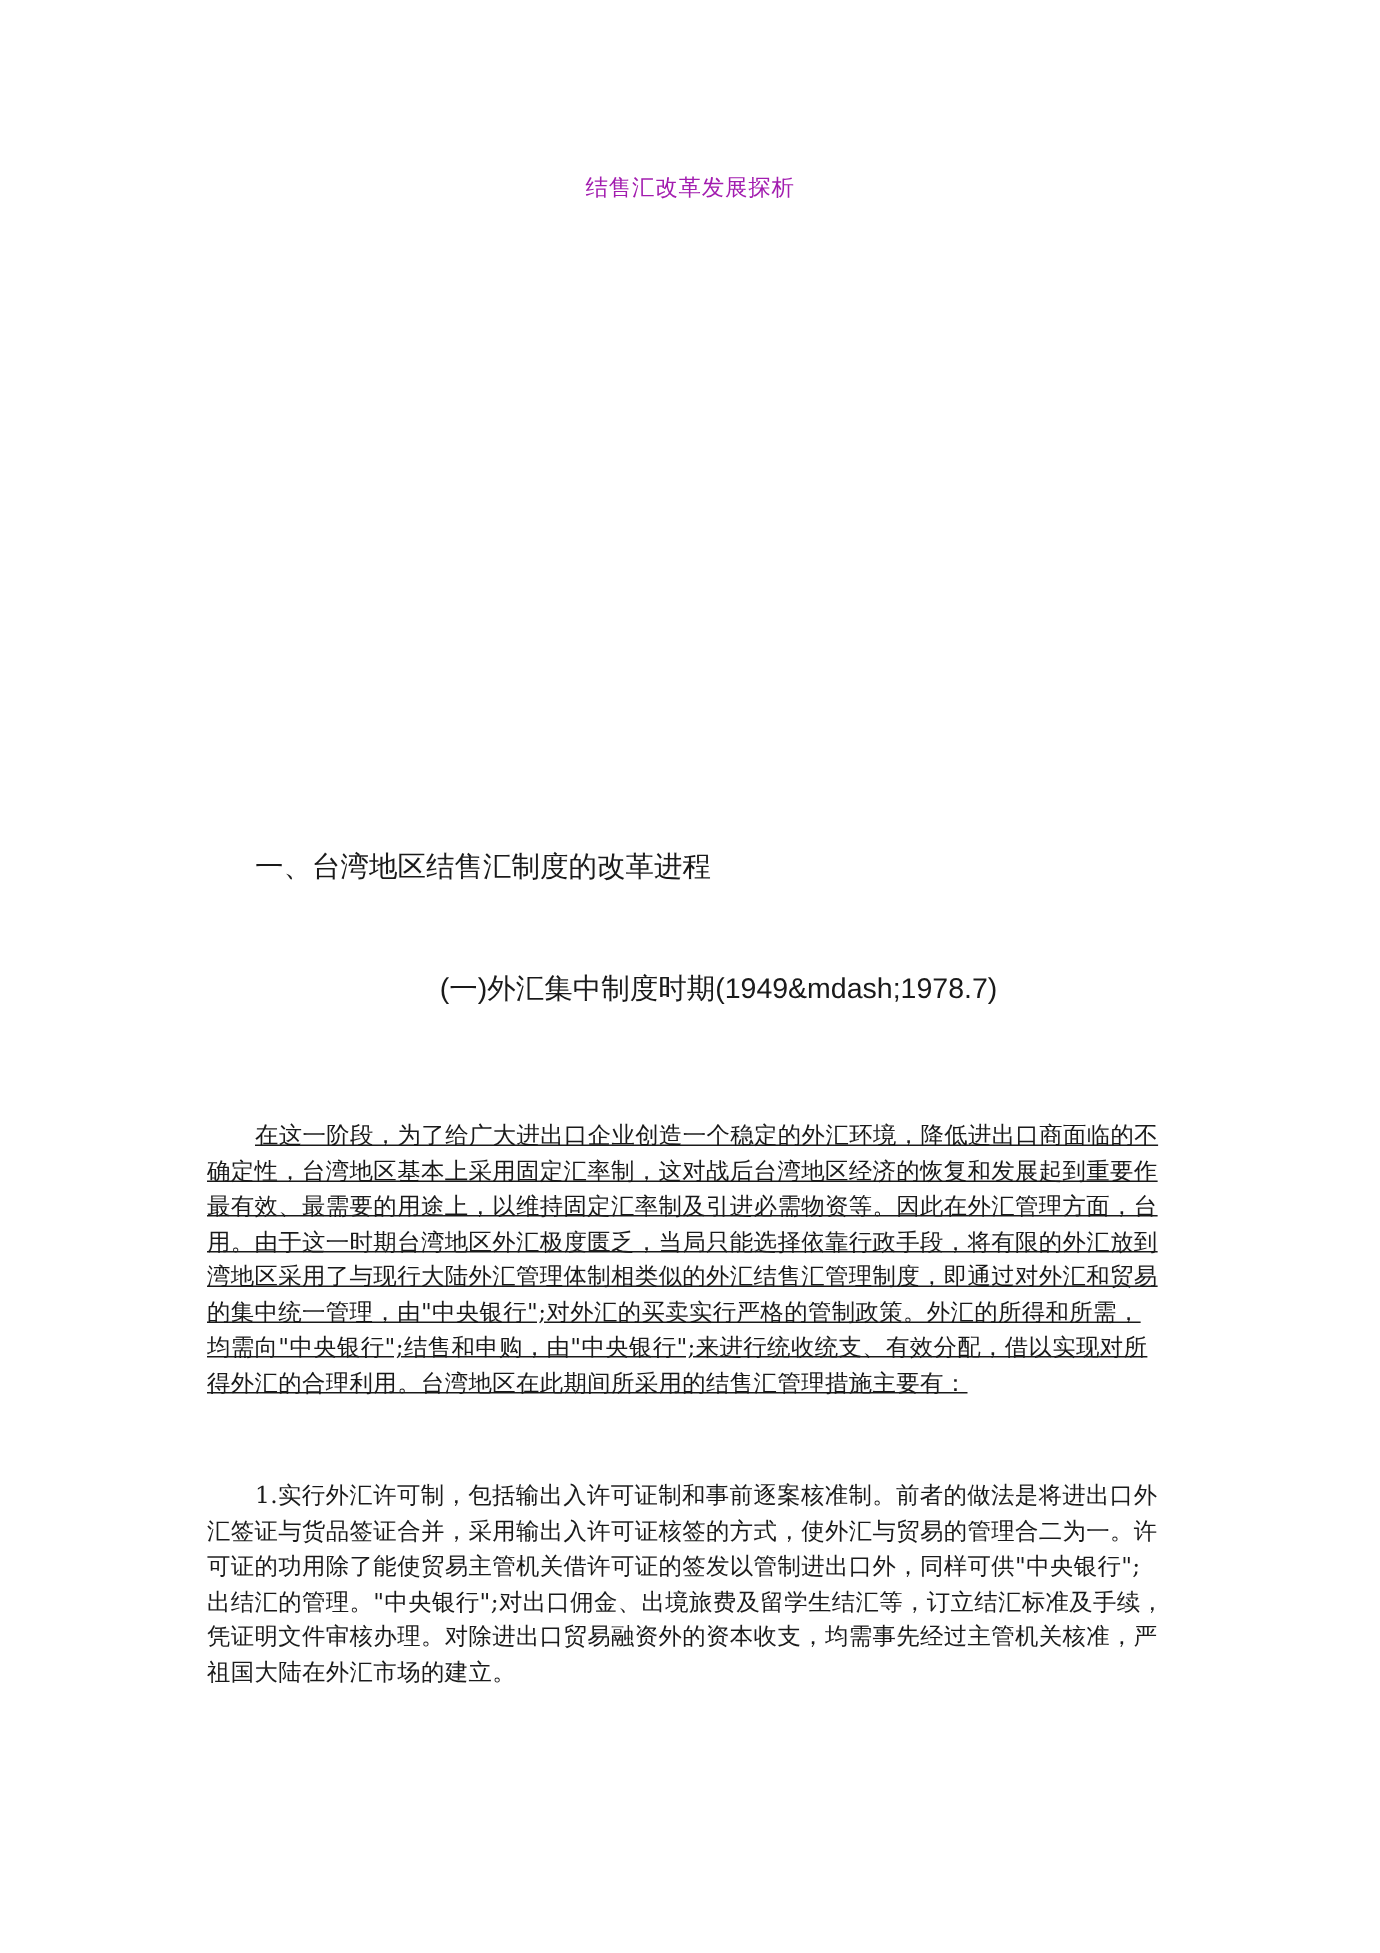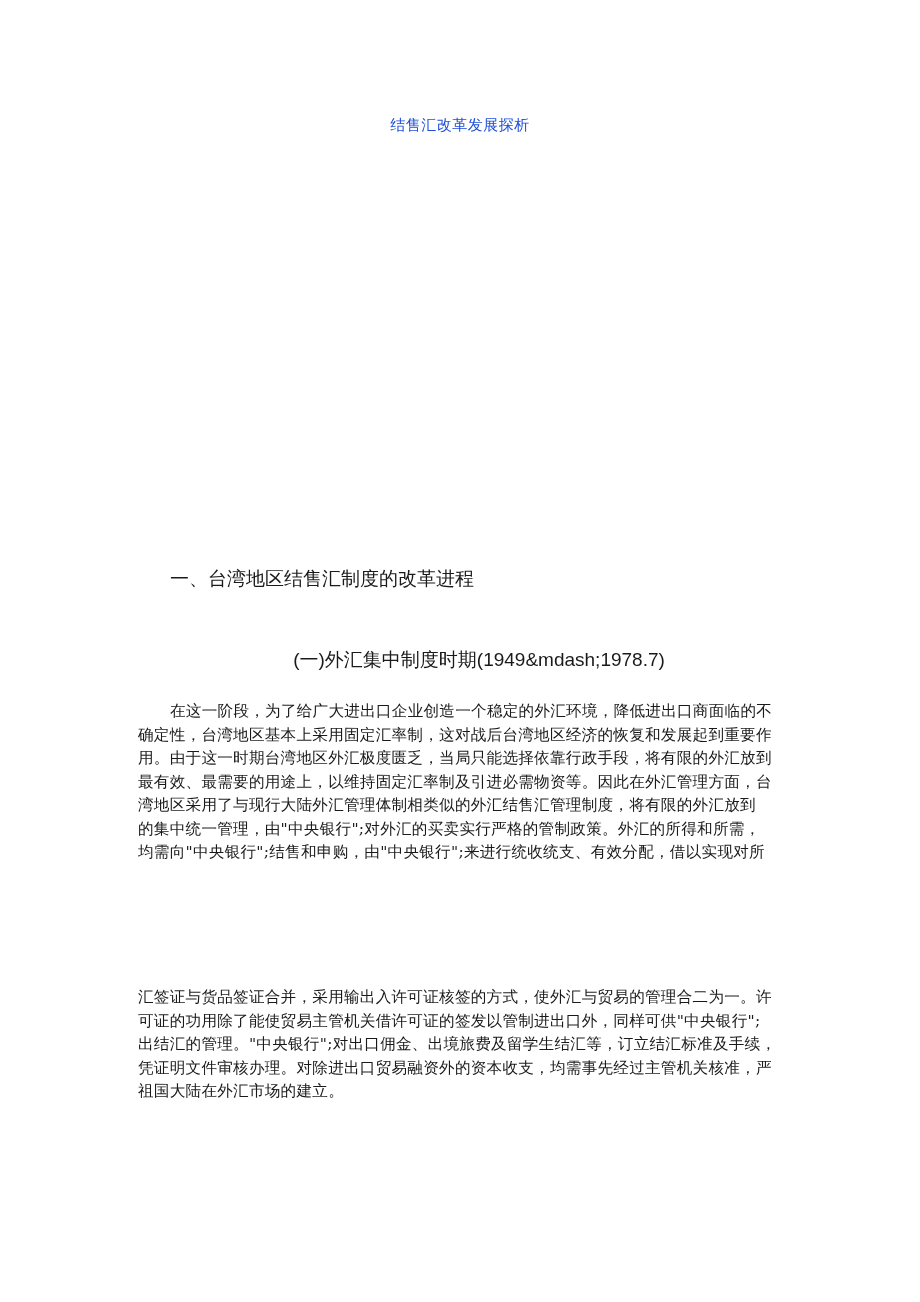--- a/index.html
+++ b/index.html
@@ -23,21 +23,21 @@
       background: #ffffff;
     }
     .doc-title {
       position: absolute;
       top: 116px;
       left: 0;
       width: 920px;
       text-align: center;
       font-size: 15px;
       letter-spacing: 0.5px;
-      color: #1d4ed8;
+      color: #a21caf;
     }
     .block {
       position: absolute;
       left: 138px;
       width: 650px;
     }
     .line {
       height: 23.5px;
       line-height: 23.5px;
       font-size: 15.6px;
@@ -67,31 +67,33 @@
 
 
   <div class="block" style="top:567px;">
     <div class="heading level1">一、台湾地区结售汇制度的改革进程</div>
   </div>
 
   <div class="block" style="top:648px;text-align:center;">
     <div class="heading level2">(一)外汇集中制度时期(1949&amp;mdash;1978.7)</div>
   </div>
 
-  <div class="block" style="top:700px;">
+  <div class="block" style="top:746px;text-decoration:underline;">
     <div class="line indent">在这一阶段，为了给广大进出口企业创造一个稳定的外汇环境，降低进出口商面临的不</div>
     <div class="line">确定性，台湾地区基本上采用固定汇率制，这对战后台湾地区经济的恢复和发展起到重要作</div>
+    <div class="line">最有效、最需要的用途上，以维持固定汇率制及引进必需物资等。因此在外汇管理方面，台</div>
     <div class="line">用。由于这一时期台湾地区外汇极度匮乏，当局只能选择依靠行政手段，将有限的外汇放到</div>
-    <div class="line">最有效、最需要的用途上，以维持固定汇率制及引进必需物资等。因此在外汇管理方面，台</div>
-    <div class="line">湾地区采用了与现行大陆外汇管理体制相类似的外汇结售汇管理制度，将有限的外汇放到</div>
+    <div class="line">湾地区采用了与现行大陆外汇管理体制相类似的外汇结售汇管理制度，即通过对外汇和贸易</div>
     <div class="line">的集中统一管理，由"中央银行";对外汇的买卖实行严格的管制政策。外汇的所得和所需，</div>
     <div class="line">均需向"中央银行";结售和申购，由"中央银行";来进行统收统支、有效分配，借以实现对所</div>
+    <div class="line">得外汇的合理利用。台湾地区在此期间所采用的结售汇管理措施主要有：</div>
   </div>
 
   <div class="block" style="top:986px;">
+    <div class="line indent">1.实行外汇许可制，包括输出入许可证制和事前逐案核准制。前者的做法是将进出口外</div>
     <div class="line">汇签证与货品签证合并，采用输出入许可证核签的方式，使外汇与贸易的管理合二为一。许</div>
     <div class="line">可证的功用除了能使贸易主管机关借许可证的签发以管制进出口外，同样可供"中央银行";</div>
     <div class="line">出结汇的管理。"中央银行";对出口佣金、出境旅费及留学生结汇等，订立结汇标准及手续，</div>
     <div class="line">凭证明文件审核办理。对除进出口贸易融资外的资本收支，均需事先经过主管机关核准，严</div>
     <div class="line">祖国大陆在外汇市场的建立。</div>
   </div>
 
 </div>
 
 </body></html>

